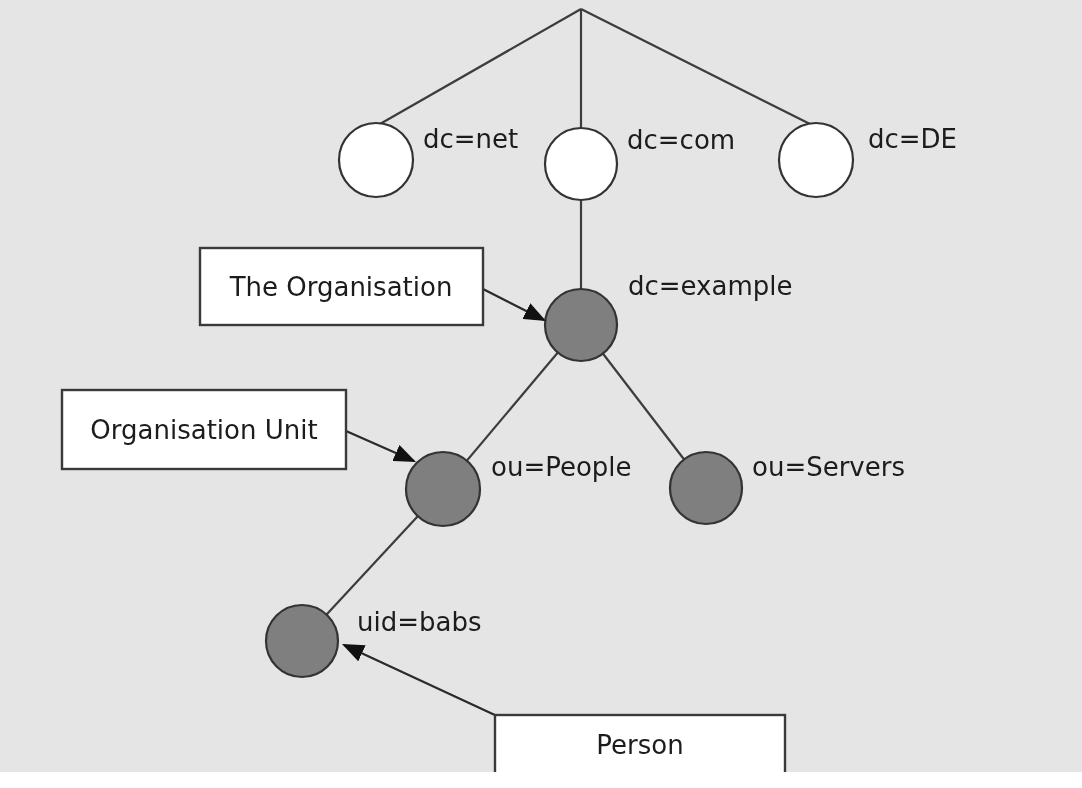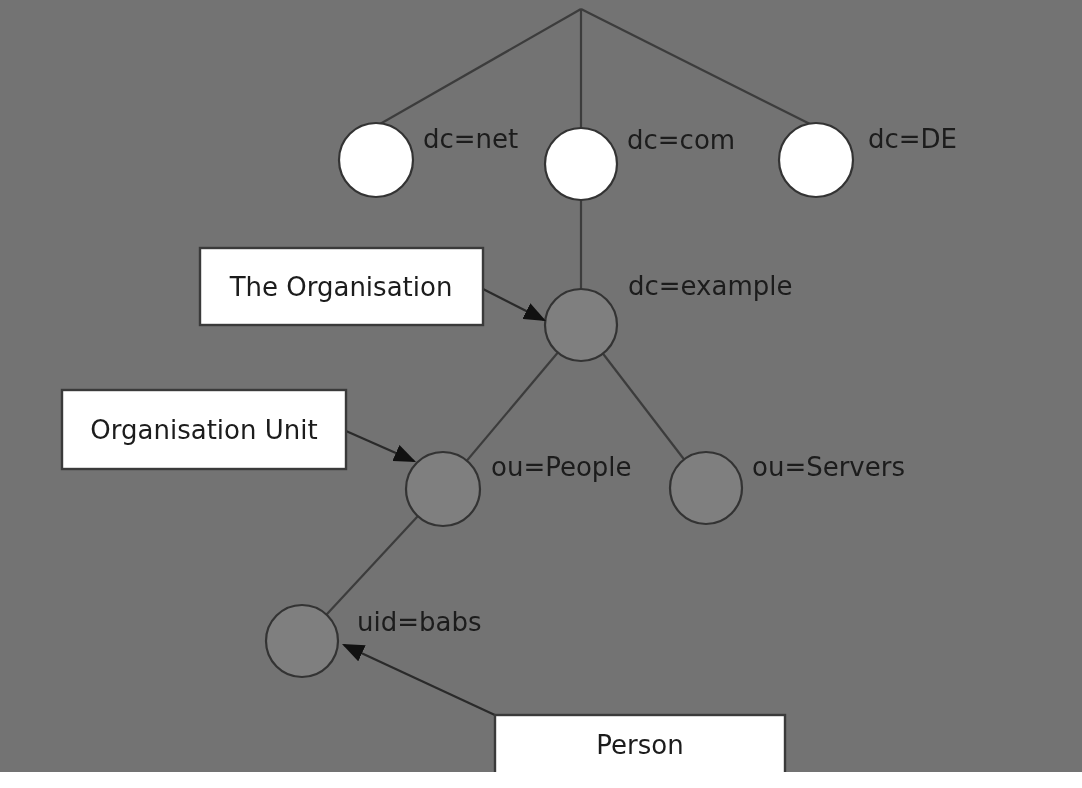--- a/index.html
+++ b/index.html
@@ -4,21 +4,21 @@
 <style>
   html, body {
     margin: 0;
     padding: 0;
     background: #ffffff;
   }
   .canvas {
     position: relative;
     width: 1082px;
     height: 772px;
-    background: #737373;
+    background: #e5e5e5;
     overflow: hidden;
   }
   svg {
     display: block;
   }
   .edge {
     stroke: #3c3c3c;
     stroke-width: 2.2;
     fill: none;
   }

